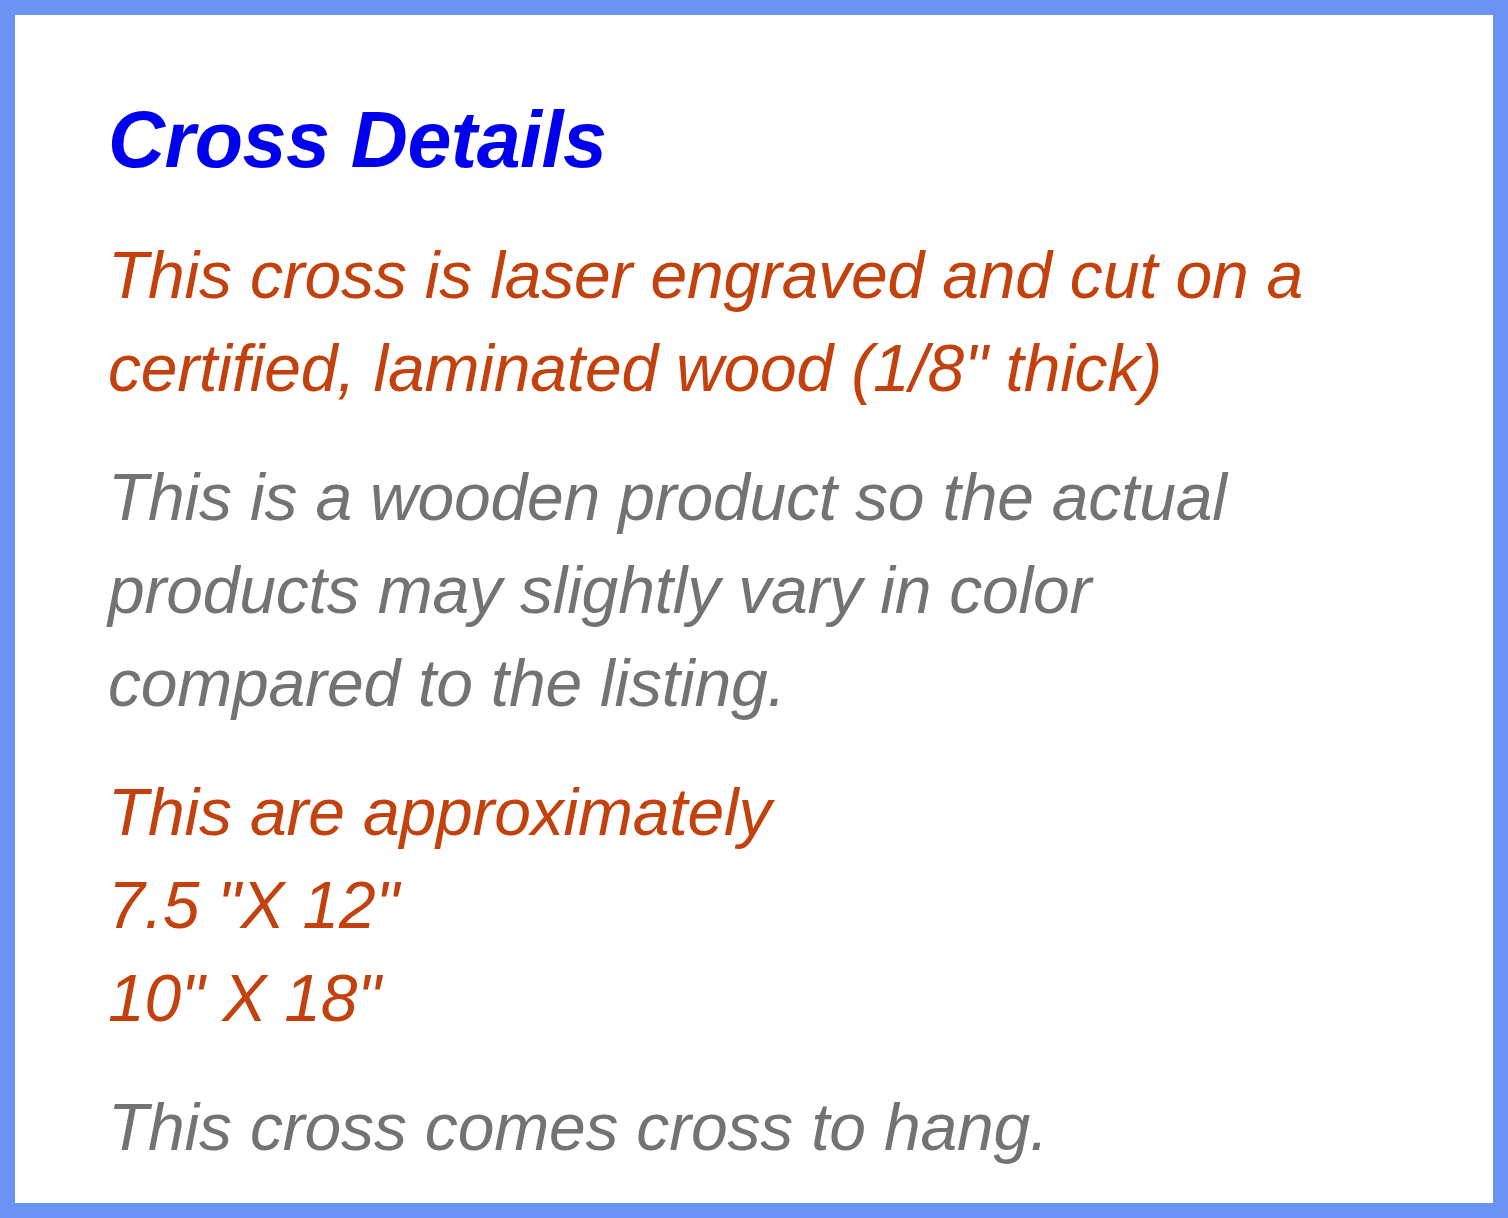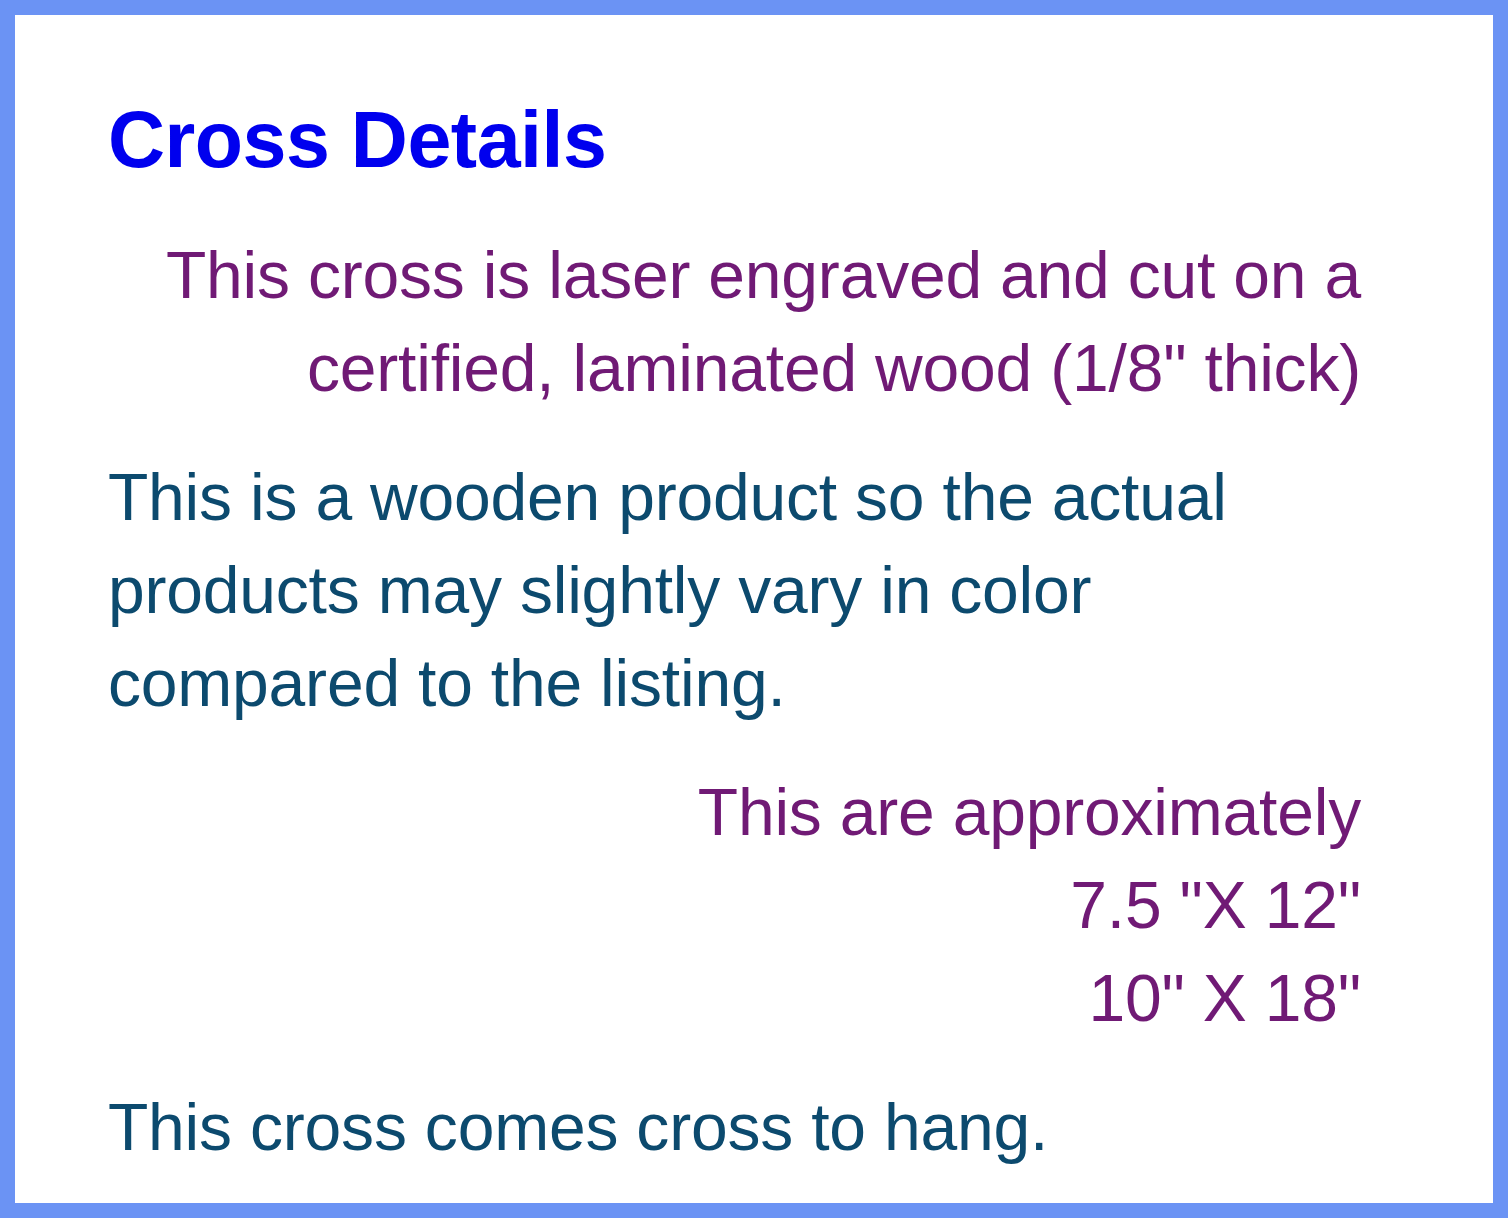--- a/index.html
+++ b/index.html
@@ -24,42 +24,43 @@
   }
 
   #content {
     box-sizing: border-box;
     position: absolute;
     left: 0;
     top: 0;
     width: 1362px;
     height: 1188px;
     padding: 78px 16px 0 93px;
+    font-style: italic;
   }
 
   .title {
     color: #0000ee;
     font-weight: bold;
     font-size: 79px;
     line-height: 94px;
     letter-spacing: -0.5px;
     margin: 0 0 42px 0;
     white-space: nowrap;
   }
 
   .para {
     font-size: 66px;
     line-height: 93px;
     margin: 0 0 36px 0;
     max-width: 1390px;
     letter-spacing: -0.2px;
   }
 
-  .para.black { color: #701a75; text-align: right; }
-  .para.blue  { color: #0c4a6e; }
+  .para.black { color: #c2410c; }
+  .para.blue  { color: #737373; }
 
   .para.tight-block {
     margin-bottom: 36px;
   }
   .para.tight-block .line {
     display: block;
     white-space: nowrap;
   }
 
   .para.last {

